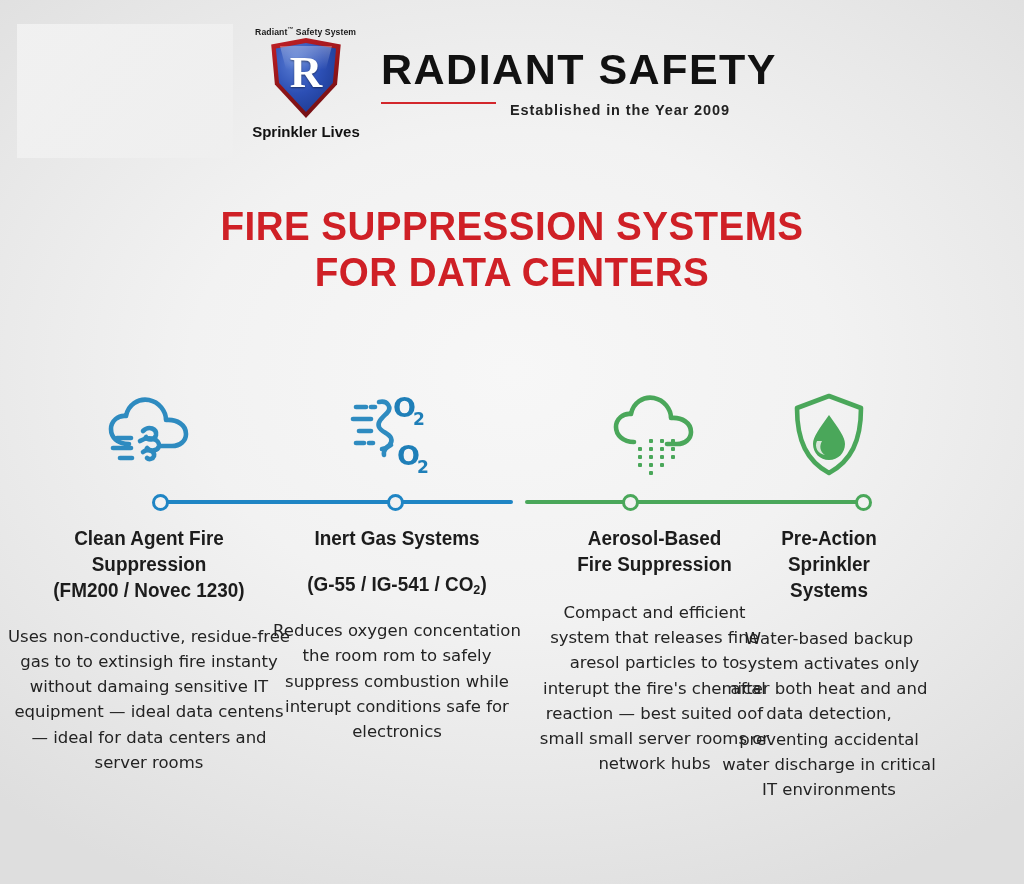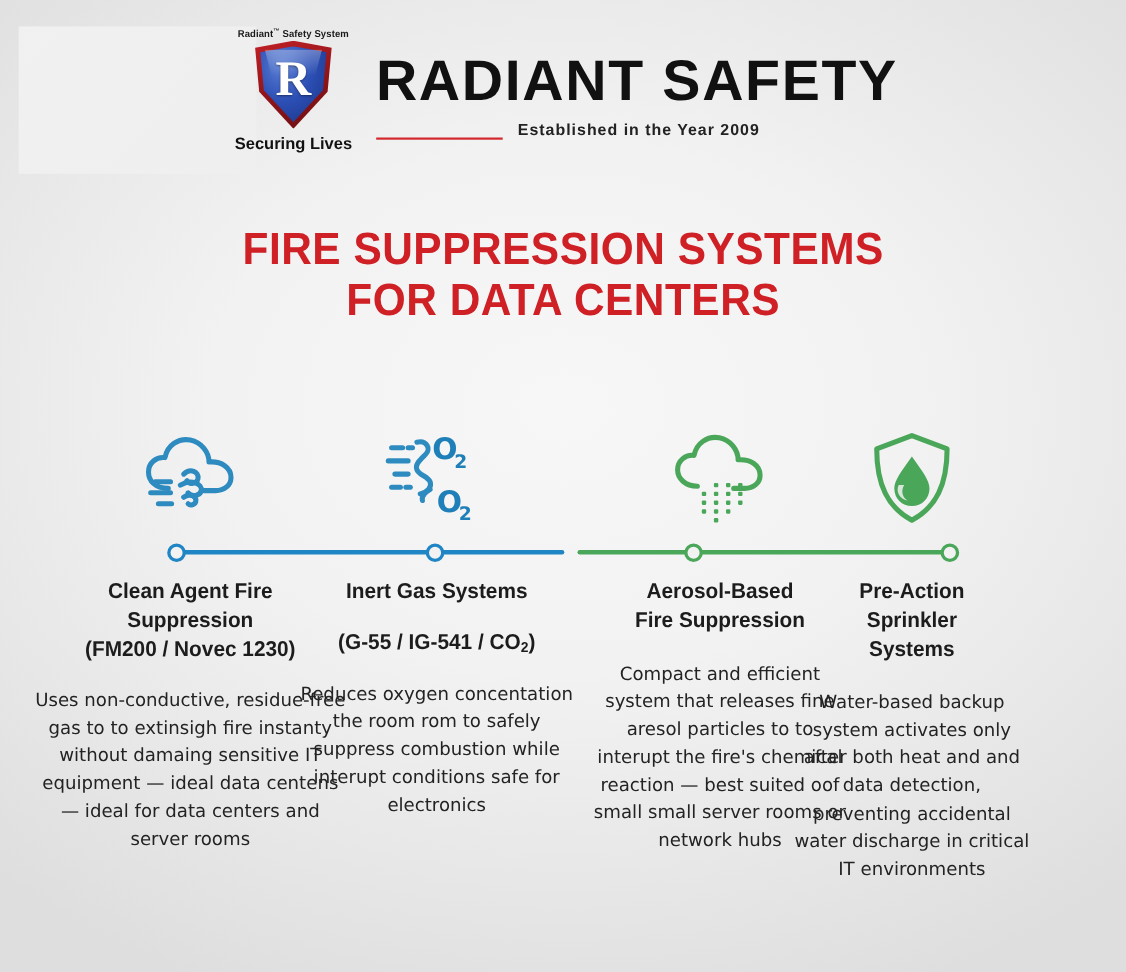--- a/index.html
+++ b/index.html
@@ -55,24 +55,24 @@
     color:#fff; font-family:"Liberation Serif", serif; font-weight:bold;
     font-size:45px; line-height:1; padding-bottom:12px;
     text-shadow:0 1px 2px rgba(0,0,0,.45);
   }
   .logo-tag-bottom{
     font-size:15px; font-weight:bold; color:#111; margin-top:5px; white-space:nowrap;
   }
 
   .logo-text{ margin-left:16px; padding-top:22px; }
   .brand{
-    font-size:52px; font-weight:bold; letter-spacing:1.5px; color:#111; line-height:1;
+    font-size:43px; font-weight:bold; letter-spacing:1.5px; color:#111; line-height:1;
     white-space:nowrap;
   }
-  .tagline-row{ display:flex; align-items:flex-end; margin-top:11px; }
+  .tagline-row{ display:flex; align-items:flex-start; margin-top:11px; }
   .tagline-rule{ width:115px; height:2px; background:#d3272c; margin-right:14px; }
   .tagline{
     font-size:14.5px; font-weight:bold; color:#222; letter-spacing:.9px; white-space:nowrap;
   }
 
   
   .title{
     position:absolute; left:0; top:203px; width:1024px; text-align:center;
     color:#cf2026; font-weight:bold; font-size:41px; line-height:1.13;
     letter-spacing:.5px; transform:scaleX(.94); transform-origin:50% 50%;
@@ -99,21 +99,21 @@
     font-size:19.5px; font-weight:bold; color:#1c1c1c; line-height:1.33;
     text-align:center; margin-top:36px; transform:scaleX(.97);
   }
   .col .body{
     font-size:16.5px; color:#232323; line-height:1.53; text-align:center; margin-top:20px;
     font-family:"DejaVu Sans", sans-serif;
   }
   .col h3 .grp{ display:block; }
   .col h3 sub{ font-size:13px; vertical-align:-3px; }
 
-  .c1{ left:28px; width:290px; }
+  .c1{ left:4px; width:290px; }
   .c2{ left:272px; width:250px; }
   .c3{ left:537px; width:235px; }
   .c4{ left:720px; width:218px; }
   .c2 h3 .grp+.grp{ margin-top:20px; }
   .c3 .body,.c4 .body{ margin-top:22px; }
 
   svg{ display:block; }
 </style>
 </head>
 <body>
@@ -126,21 +126,21 @@
     <div class="logo-mark">
       <div class="logo-tag-top"><span>Radiant</span><sup>™</sup><span> Safety System</span></div>
 
       <div class="shield">
         <div class="outer"></div>
         <div class="inner"></div>
         <div class="gloss"></div>
         <div class="letter">R</div>
       </div>
 
-      <div class="logo-tag-bottom">Securing Lives</div>
+      <div class="logo-tag-bottom">Sprinkler Lives</div>
     </div>
 
     <div class="logo-text">
       <div class="brand">RADIANT SAFETY</div>
       <div class="tagline-row">
         <div class="tagline-rule"></div>
         <div class="tagline">Established in the Year 2009</div>
       </div>
     </div>
 

